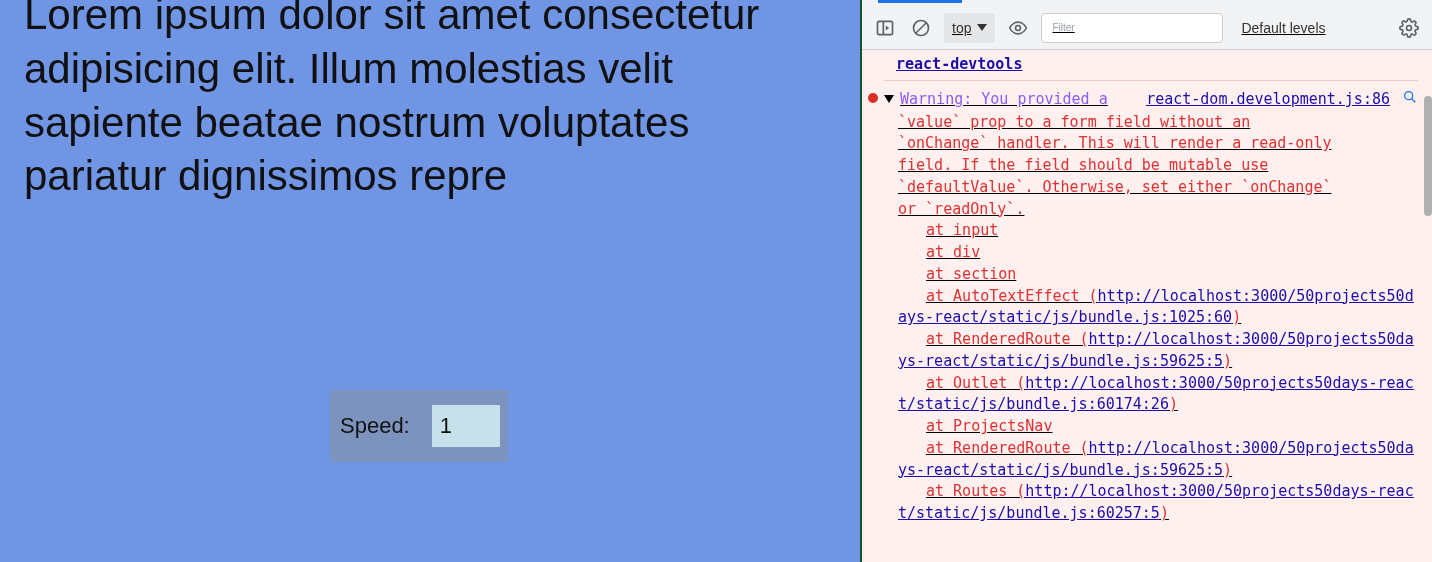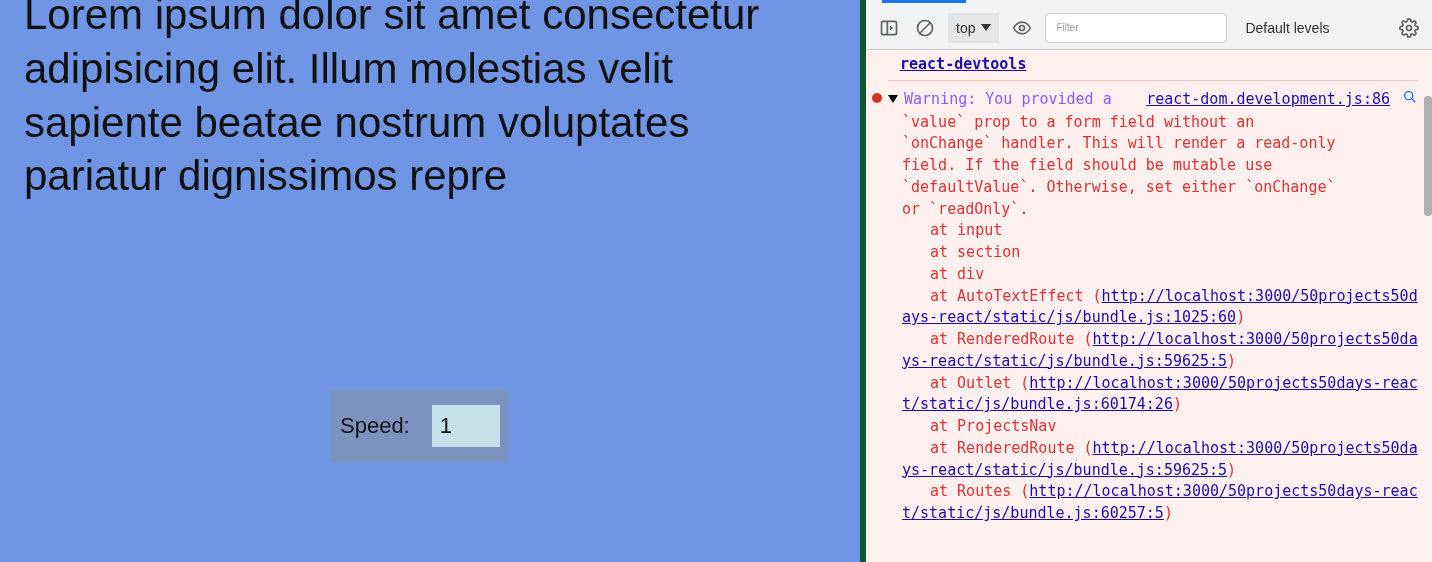--- a/index.html
+++ b/index.html
@@ -48,26 +48,27 @@
     padding: 0 8px;
     color: #111;
     font-family: inherit;
   }
 
   
   .devtools {
     flex: 1;
     height: 100%;
     background: #fff;
-    border-left: 6px solid #14532d;
+    border-left: 2px solid #14532d;
     display: flex;
     flex-direction: column;
     font-family: "Segoe UI", Arial, sans-serif;
     font-size: 14px;
     position: relative;
+    text-decoration: underline;
   }
   .dt-tabstrip {
     height: 6px;
     background: #f1f3f4;
     position: relative;
   }
   .dt-tabstrip::before {
     content: "";
     position: absolute;
     left: 16px; top: 0;
@@ -279,22 +280,22 @@
 
         <div class="stack" id="warn-body">
             <div class="stack-line">`value` prop to a form field without an</div>
             <div class="stack-line">`onChange` handler. This will render a read-only</div>
             <div class="stack-line">field. If the field should be mutable use</div>
             <div class="stack-line">`defaultValue`. Otherwise, set either `onChange`</div>
             <div class="stack-line">or `readOnly`.</div>
           </div>
         <div class="stack" id="stack">
             <div class="stack-line"><span class="indent"></span><span>at input</span></div>
+            <div class="stack-line"><span class="indent"></span><span>at div</span></div>
             <div class="stack-line"><span class="indent"></span><span>at section</span></div>
-            <div class="stack-line"><span class="indent"></span><span>at div</span></div>
             <div class="stack-line"><span class="indent"></span><span>at AutoTextEffect (</span><a>http://localhost:3000/50projects50days-react/static/js/bundle.js:1025:60</a><span>)</span></div>
             <div class="stack-line"><span class="indent"></span><span>at RenderedRoute (</span><a>http://localhost:3000/50projects50days-react/static/js/bundle.js:59625:5</a><span>)</span></div>
             <div class="stack-line"><span class="indent"></span><span>at Outlet (</span><a>http://localhost:3000/50projects50days-react/static/js/bundle.js:60174:26</a><span>)</span></div>
             <div class="stack-line"><span class="indent"></span><span>at ProjectsNav</span></div>
             <div class="stack-line"><span class="indent"></span><span>at RenderedRoute (</span><a>http://localhost:3000/50projects50days-react/static/js/bundle.js:59625:5</a><span>)</span></div>
             <div class="stack-line"><span class="indent"></span><span>at Routes (</span><a>http://localhost:3000/50projects50days-react/static/js/bundle.js:60257:5</a><span>)</span></div>
           </div>
       </div>
     </div>
 

